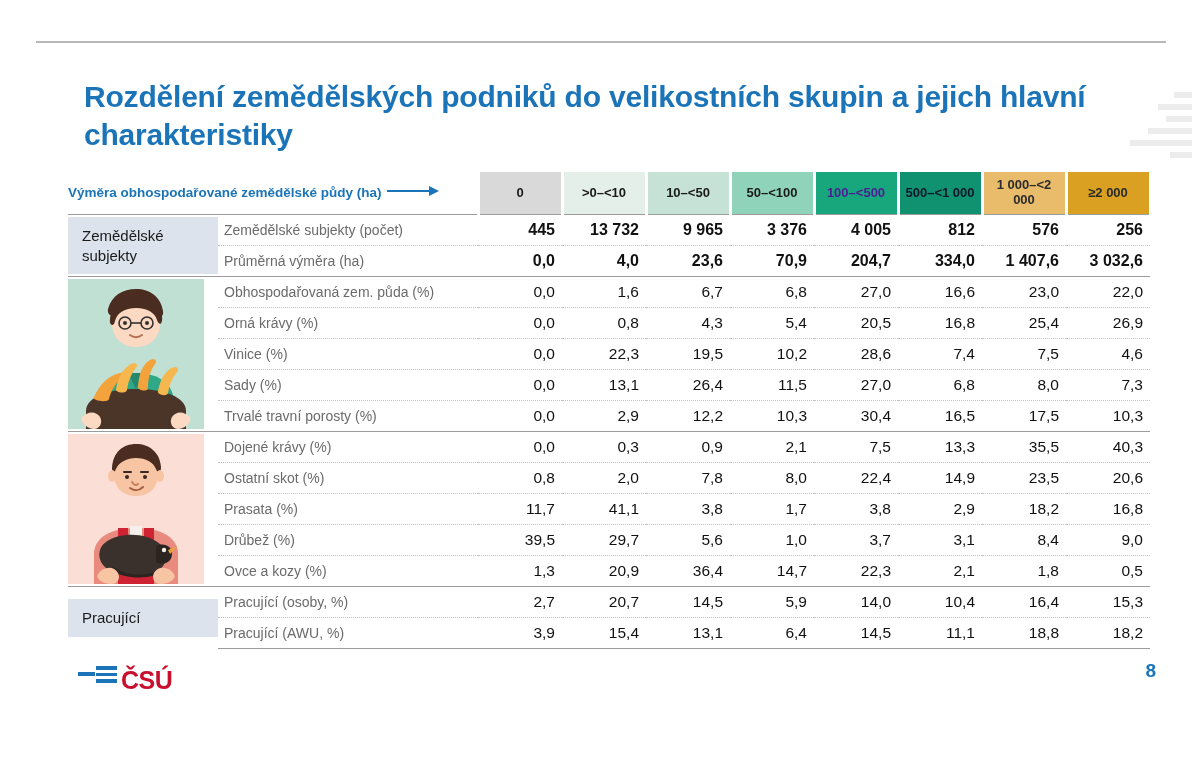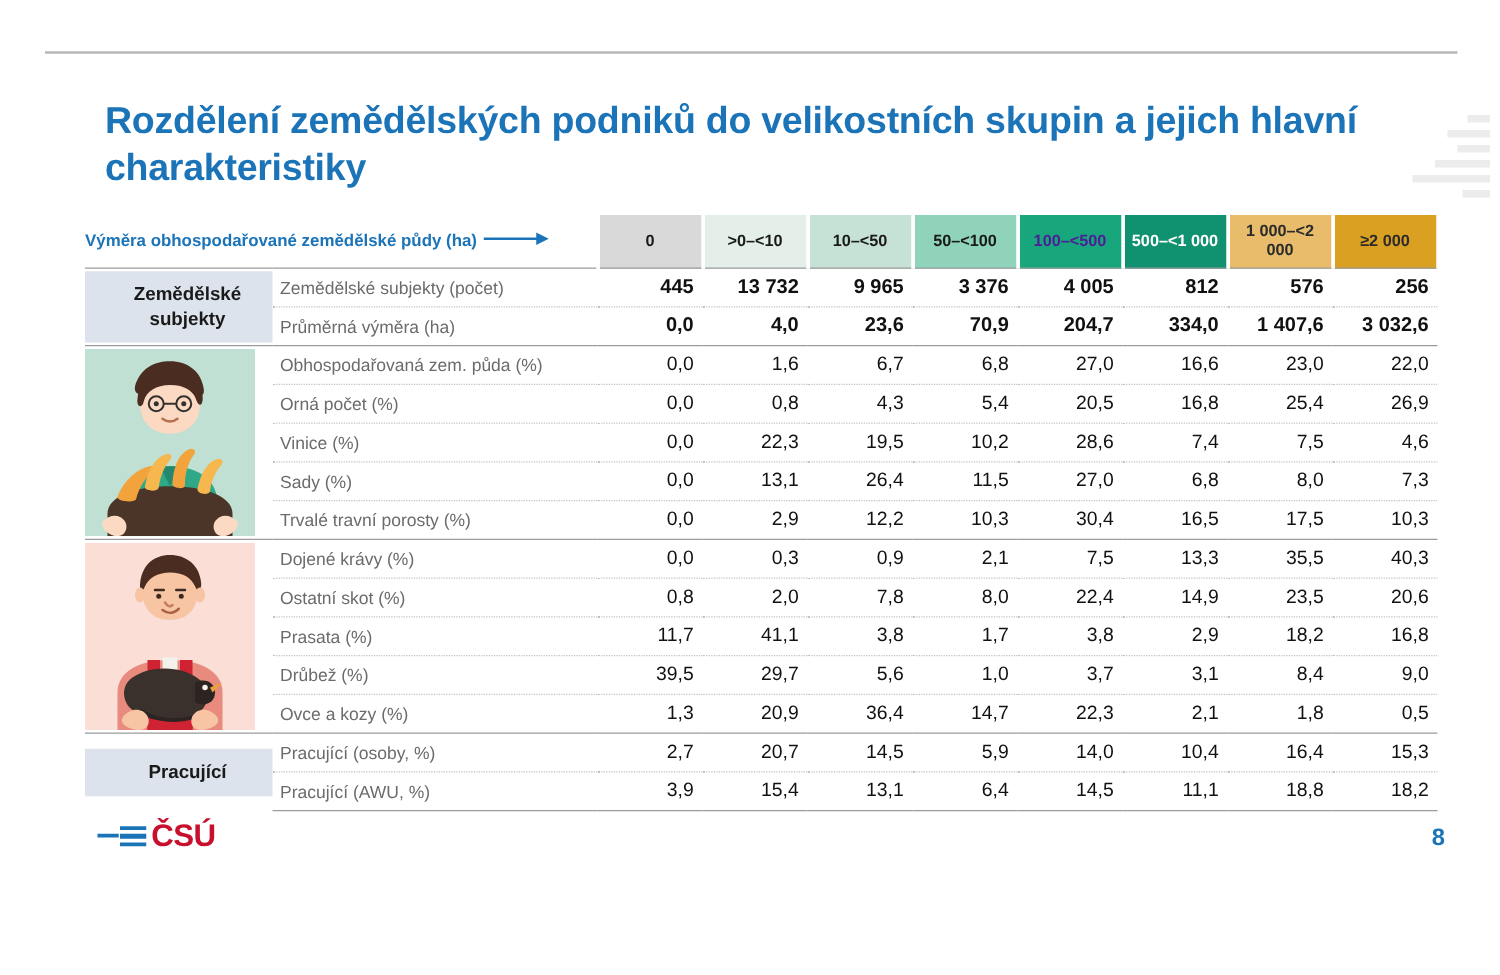--- a/index.html
+++ b/index.html
@@ -121,26 +121,25 @@
   }
 
   
   td.group {
     vertical-align: middle;
     padding: 0;
   }
   .group-box {
     background: #dce3ec;
     font-size: 15px;
-    font-weight: bold;
+    font-weight: normal;
     color: #1a1a1a;
     line-height: 1.3;
     padding: 9px 0 9px 14px;
     box-sizing: border-box;
-    text-align: center;
   }
   .illus {
     width: 136px;
     box-sizing: border-box;
     overflow: hidden;
     position: relative;
   }
 
   td.rlabel {
     font-size: 14px;
@@ -195,20 +194,21 @@
   .logo .bars i:nth-child(1) { left: 0;  top: 9px;  width: 17px; }
   .logo .bars i:nth-child(2) { left: 18px; top: 3px;  width: 21px; }
   .logo .bars i:nth-child(3) { left: 18px; top: 9.5px; width: 21px; }
   .logo .bars i:nth-child(4) { left: 18px; top: 16px; width: 21px; }
   .logo .mark {
     color: #c8102e;
     font-size: 25px;
     font-weight: bold;
     letter-spacing: -0.5px;
     line-height: 1;
+    margin-top: 11px;
   }
   .pageno {
     position: absolute;
     right: 44px;
     top: 660px;
     color: #1b74b8;
     font-size: 19px;
     font-weight: bold;
   }
 </style>
@@ -245,21 +245,21 @@
     <thead>
       <tr>
         <td colspan="2" class="hdr-title">
           <span>Výměra obhospodařované zemědělské půdy (ha)</span><span class="arrow"></span>
         </td>
       <th class="hcell" style="background: rgb(217, 217, 217); color: rgb(26, 26, 26);">0</th>
           <th class="hcell" style="background: rgb(228, 239, 233); color: rgb(26, 26, 26);">&gt;0–&lt;10</th>
           <th class="hcell" style="background: rgb(198, 225, 213); color: rgb(26, 26, 26);">10–&lt;50</th>
           <th class="hcell" style="background: rgb(142, 211, 186); color: rgb(26, 26, 26);">50–&lt;100</th>
           <th class="hcell" style="background: rgb(24, 167, 124); color: #4c1d95;">100–&lt;500</th>
-          <th class="hcell" style="background: rgb(16, 145, 112); color: #ffffff;">500–&lt;1 000</th>
+          <th class="hcell" style="background: rgb(16, 145, 112); color: #0f172a;">500–&lt;1 000</th>
           <th class="hcell" style="background: rgb(232, 188, 106); color: rgb(43, 43, 43);">1 000–&lt;2 000</th>
           <th class="hcell" style="background: rgb(217, 160, 33); color: rgb(43, 43, 43);">≥2 000</th>
         </tr>
     </thead>
     <tbody>
         <tr class="solid">
           <td class="group" rowspan="2">
             <div class="group-box">Zemědělské subjekty</div>
           </td>
           <td class="rlabel">Zemědělské subjekty (počet)</td>
@@ -311,21 +311,21 @@
           <td class="val">0,0</td>
           <td class="val">1,6</td>
           <td class="val">6,7</td>
           <td class="val">6,8</td>
           <td class="val">27,0</td>
           <td class="val">16,6</td>
           <td class="val">23,0</td>
           <td class="val">22,0</td>
         </tr>
         <tr class="dotted">
-          <td class="rlabel">Orná počet (%)</td>
+          <td class="rlabel">Orná krávy (%)</td>
           <td class="val">0,0</td>
           <td class="val">0,8</td>
           <td class="val">4,3</td>
           <td class="val">5,4</td>
           <td class="val">20,5</td>
           <td class="val">16,8</td>
           <td class="val">25,4</td>
           <td class="val">26,9</td>
         </tr>
         <tr class="dotted">

